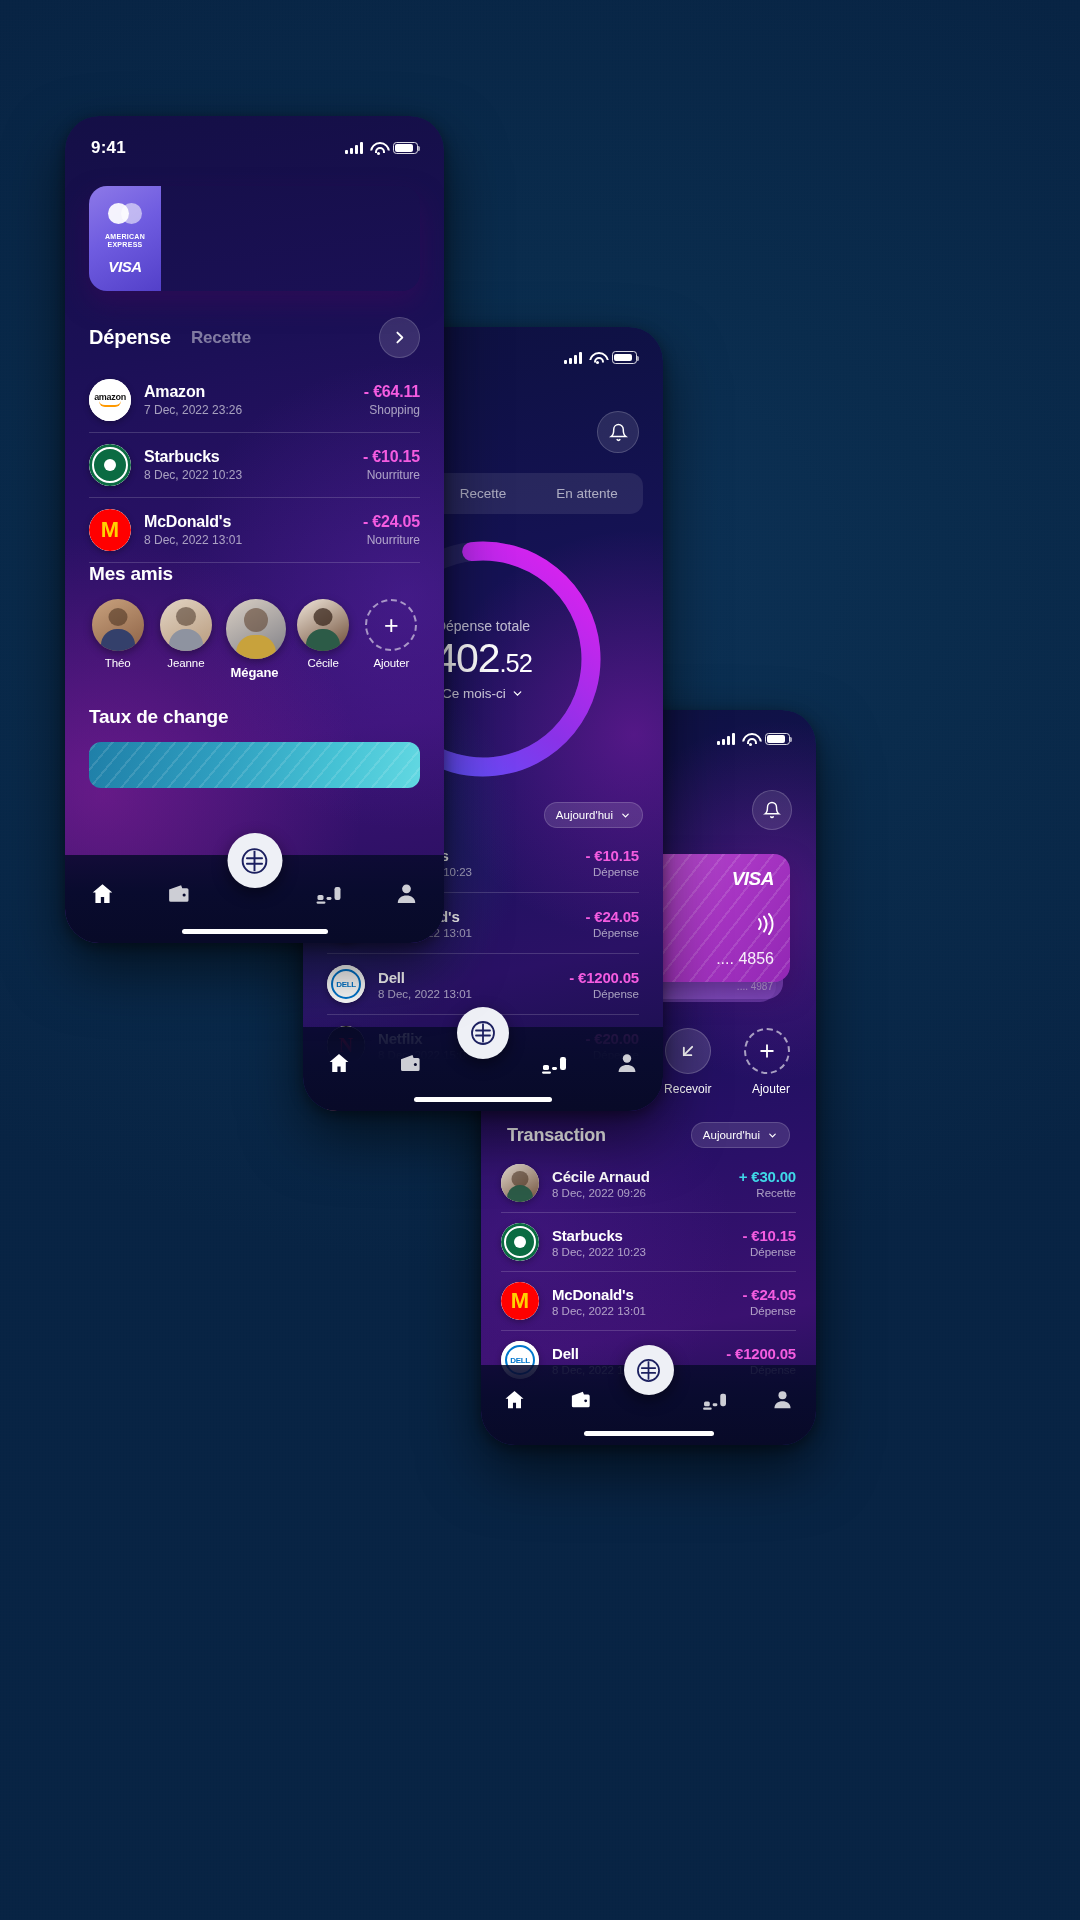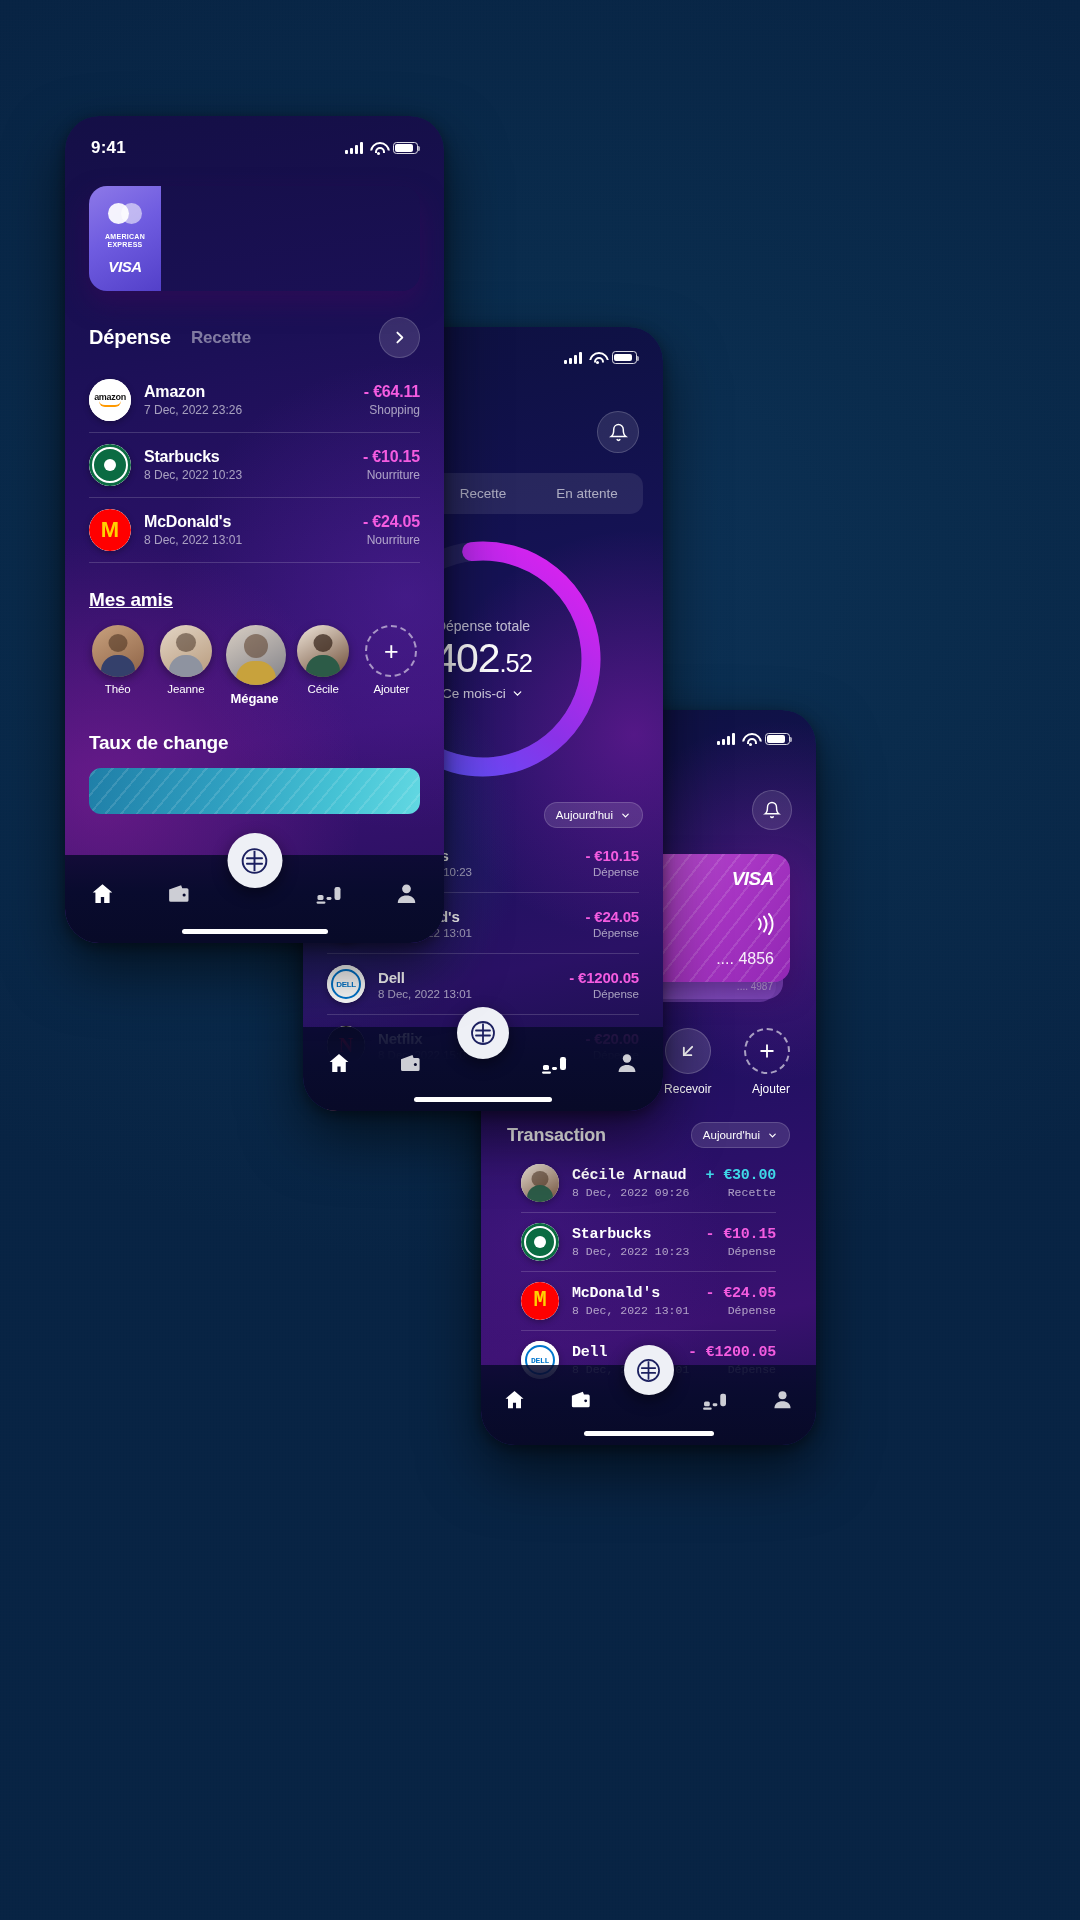--- a/index.html
+++ b/index.html
@@ -495,21 +495,21 @@
   <div style="display:flex;align-items:center;padding:0 26px;margin-top:26px;">
     <div class="blocktitle" style="padding:0;font-size:18px;flex:1;">Transaction</div>
     <div class="chip">
       <span>Aujourd'hui</span>
       <svg width="11" height="11" viewBox="0 0 24 24" fill="none" stroke="#fff" stroke-width="2.6" stroke-linecap="round">
             <path d="M6 9l6 6 6-6"></path>
           </svg>
     </div>
   </div>
 
-  <div class="txlist" style="padding:0 40px;margin-top:6px;font-family:Liberation Mono, monospace;">
+  <div class="txlist" style="padding:0 20px;margin-top:6px;">
     <div class="tx" style="padding:10px 0;">
       <div class="tx-logo" style="width:38px;height:38px;">
         <div class="lg lg-ph f4" style="position:relative;">
               <div class="ph-face">
                 <b style="top:7px;width:17px;height:16px;"></b>
                 <b style="top:21px;width:26px;height:18px;border-radius:13px 13px 0 0;background:#2c5b47;"></b>
               </div>
             </div>
       </div>
       <div class="tx-mid">
@@ -687,21 +687,21 @@
             <div class="tx-name" style="font-size:16px;">McDonald's</div>
       <div class="tx-date" style="font-size:12px;">8 Dec, 2022 13:01</div>
           </div>
       <div class="tx-right">
             <div class="tx-amt" style="font-size:16px;">- €24.05</div>
       <div class="tx-cat" style="font-size:12px;">Nourriture</div>
           </div>
     </div>
   </div>
 
-  <div class="blocktitle" style="margin-top:26px;font-size:19px;text-decoration:underline;">Mes amis</div>
+  <div class="blocktitle" style="font-size:19px;">Mes amis</div>
 
   <div class="friends" style="margin-top:14px;">
     <div class="friend">
       <div class="ring">
             <div class="lg lg-ph" style="position:relative;">
         <div class="ph-face">
                 <b style="top:9px;width:19px;height:18px;"></b>
                 <b style="top:30px;width:34px;height:22px;border-radius:16px 16px 0 0;background:#34406b;"></b>
               </div>
             </div>

